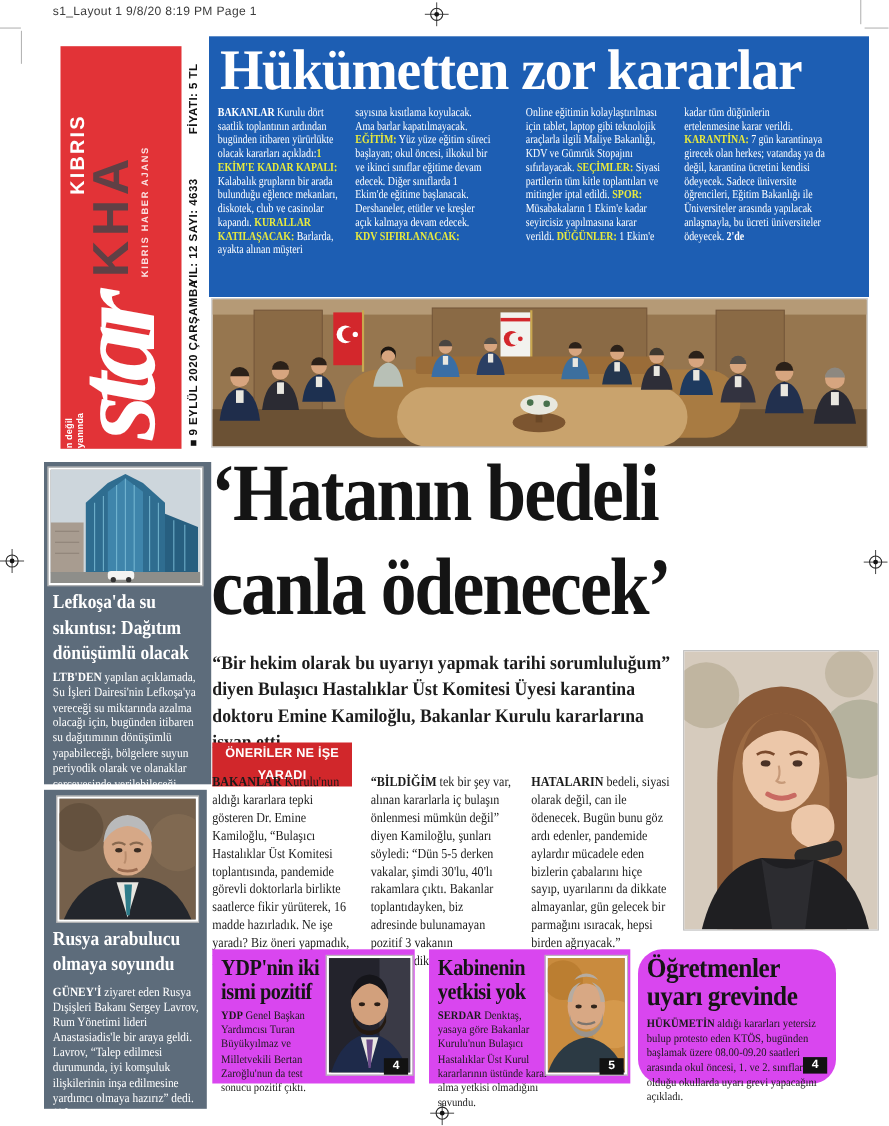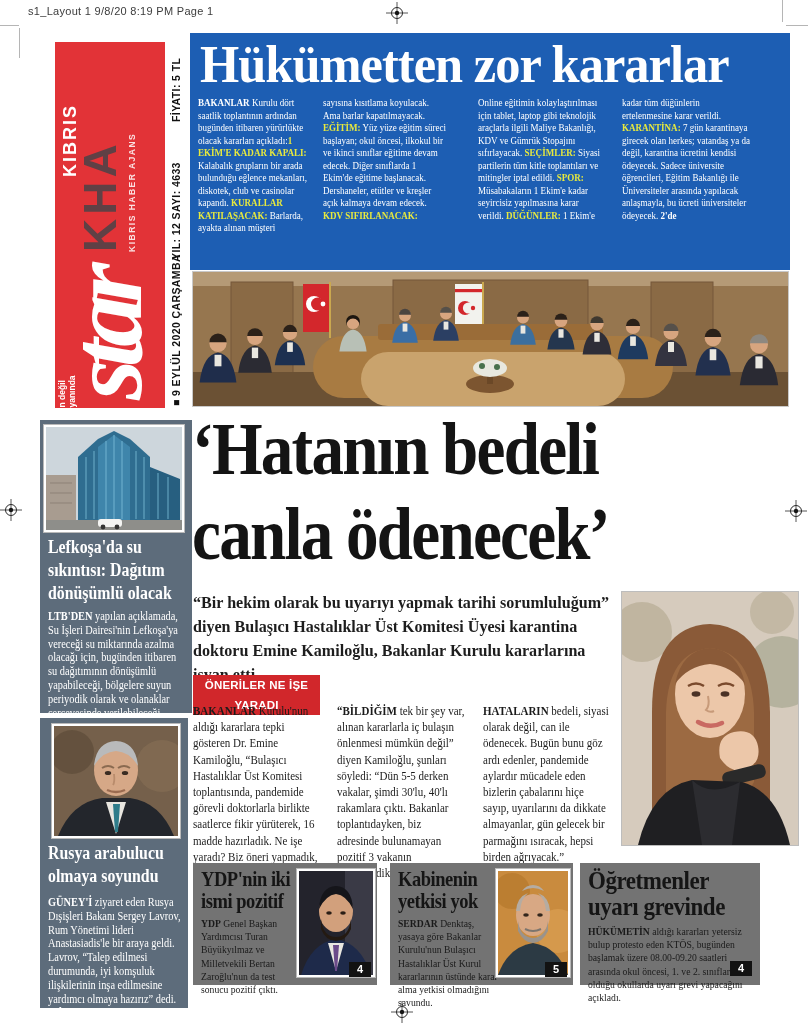--- a/index.html
+++ b/index.html
@@ -1,20 +1,20 @@
 <!DOCTYPE html>
 <html lang="tr"><head>
 <meta charset="utf-8">
 <style>
   html,body{margin:0;padding:0;background:#fff;}
   .page{position:relative;width:808px;height:1024px;background:#ffffff;overflow:hidden;
         font-family:"Liberation Serif",serif;color:#1b1b1b;}
   .abs{position:absolute;}
   
-  .meta-line{font-family:"Liberation Sans",sans-serif;font-size:11px;color:#3c3c3c;letter-spacing:.3px;}
+  .meta-line{font-family:"Liberation Sans",sans-serif;font-size:11px;color:#3c3c3c;letter-spacing:.3px;margin-left:20px;}
   .cropline{background:#b5b5b5;}
   .regmark line{stroke:#2a2a2a;stroke-width:.8;}
   .regmark circle.o{fill:none;stroke:#2a2a2a;stroke-width:1;}
   .regmark circle.i{fill:#151515;}
   
   .masthead{background:#e23337;border:1px solid #c62а2e;}
   .rot{transform:rotate(-90deg);transform-origin:0 0;white-space:nowrap;}
   .mh-kibris{font-family:"Liberation Sans",sans-serif;font-weight:700;color:#fff;font-size:18px;letter-spacing:2px;}
   .mh-star{font-style:italic;font-weight:700;color:#fff;font-size:104px;letter-spacing:-8px;line-height:90px;}
   .mh-kha{font-family:"Liberation Sans",sans-serif;font-weight:700;color:#4a4348;opacity:.85;font-size:46px;letter-spacing:4px;line-height:38px;}
@@ -38,21 +38,21 @@
   .kicker{background:#d1272b;color:#fff;font-family:"Liberation Sans",sans-serif;font-weight:700;
           font-size:11.5px;line-height:20px;text-align:center;letter-spacing:.2px;
           transform-origin:0 0;}
   .maincol{font-size:12.5px;line-height:16.2px;color:#1b1b1b;transform:scaleX(.88);transform-origin:0 0;}
   
   .slate{background:#5d6c7b;}
   .side-head{color:#fff;font-weight:700;font-size:18px;line-height:23px;transform:scaleX(.88);transform-origin:0 0;}
   .side-body{color:#fff;font-size:11.5px;line-height:13.8px;transform:scaleX(.9);transform-origin:0 0;}
   .photo-frame{border:2px solid #fff;outline:1px solid #b9b9b9;background:#888;}
   
-  .obox{background:#737373;}
+  .obox{background:#d946ef;}
   .obox-head{font-weight:700;color:#151515;font-size:21px;line-height:21.5px;letter-spacing:-.5px;
              transform:scaleX(.88);transform-origin:0 0;}
   .obox-head.lg{font-size:25px;line-height:26px;transform:scaleX(.92);}
   .obox-body{font-size:10.5px;line-height:13.2px;color:#1a1a1a;transform:scaleX(.92);transform-origin:0 0;}
   .pagebadge{background:#121212;color:#fff;font-family:"Liberation Sans",sans-serif;font-weight:700;
              font-size:11px;width:22px;height:15px;line-height:15px;text-align:center;}
   svg{display:block;}
 </style>
 </head>
 <body>
@@ -341,19 +341,19 @@
         <path d="M20,50 Q22,66 35,67 Q48,66 50,50 L50,60 Q44,72 35,72 Q26,72 20,60 Z" fill="#9a938c"></path>
         <path d="M27,58 q8,4 16,0" stroke="#7c756e" stroke-width="2" fill="none"></path>
         <ellipse cx="28" cy="44" rx="2.8" ry="1.8" fill="#33261c"></ellipse>
           <ellipse cx="42" cy="44" rx="2.8" ry="1.8" fill="#33261c"></ellipse>
         <path d="M24,20 Q28,14 35,14 Q42,14 46,20 Q40,17 35,17 Q30,17 24,20 Z" fill="#b5aca2"></path>
       </svg>
     </div>
     <div class="abs pagebadge" style="right:6px;bottom:8px;">5</div>
   </div>
 
-  <div class="abs obox" style="left:580px;top:863px;width:180px;height:122px;">
+  <div class="abs obox" style="left:580px;top:863px;width:180px;height:122px;border-radius:22px;">
     <div class="abs obox-head lg" style="left:8px;top:5px;width:172px;">Öğretmenler uyarı grevinde</div>
     <div class="abs obox-body" style="left:8px;top:62px;width:172px;"><span class="sg-b">HÜKÜMETİN</span><span class="sg-n"> aldığı kararları yetersiz bulup protesto eden KTÖS, bugünden başlamak üzere 08.00-09.20 saatleri arasında okul öncesi, 1. ve 2. sınıfların olduğu okullarda uyarı grevi yapacağını açıkladı.</span></div>
     <div class="abs pagebadge" style="right:8px;bottom:9px;">4</div>
   </div>
 
 </div>
 
 </body></html>

